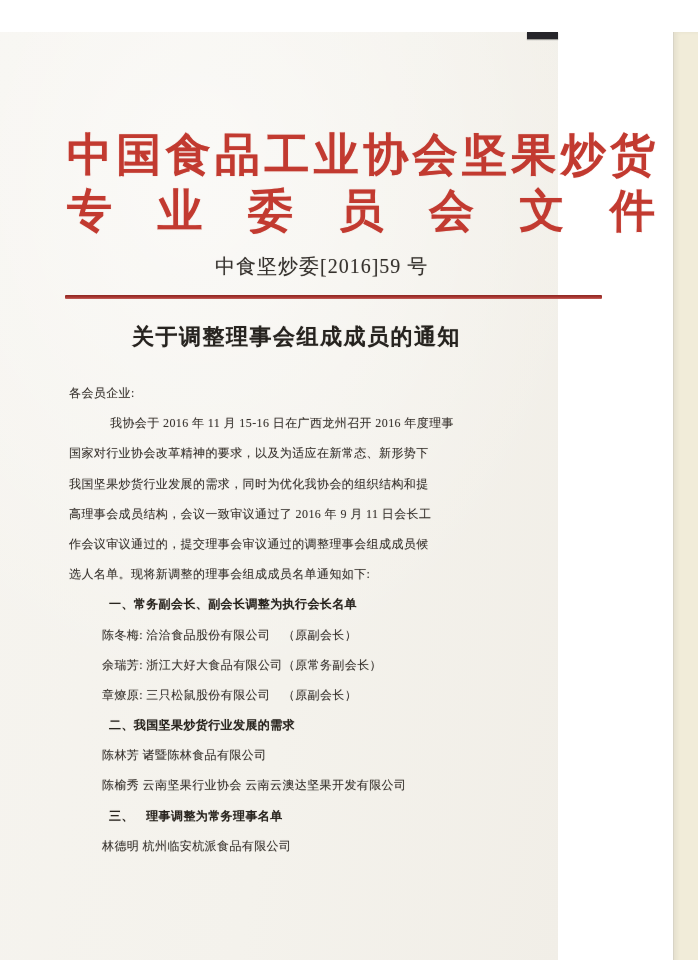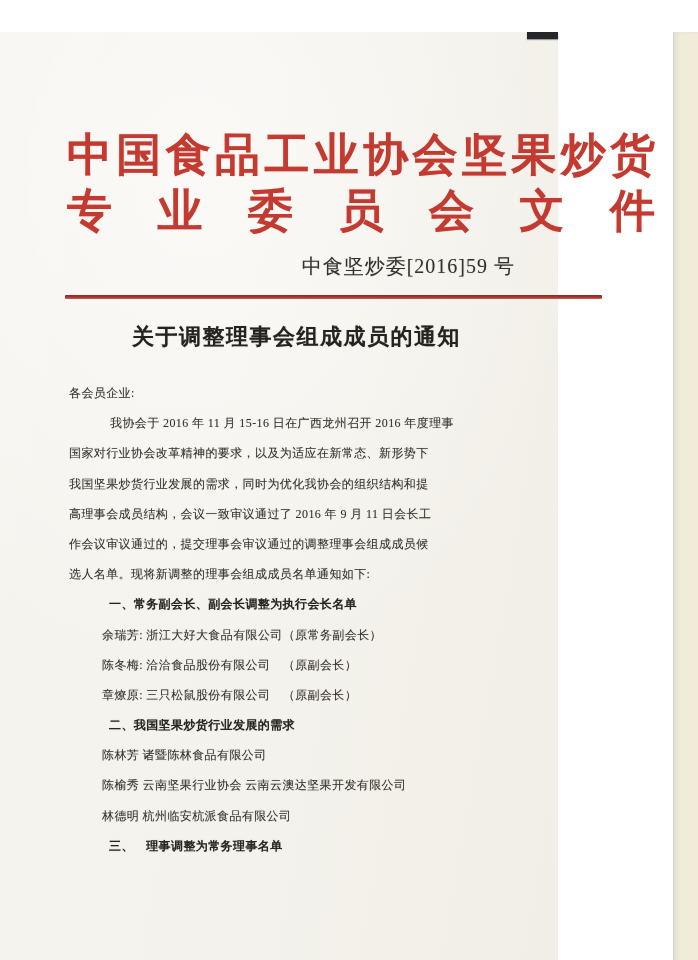--- a/index.html
+++ b/index.html
@@ -52,21 +52,21 @@
     text-shadow: 0 0 1px rgba(194,58,48,0.45);
     white-space: nowrap;
   }
   .org-line1 { top: 96px; }
   .org-line2 { top: 152px; }
 
   .doc-number {
     position: absolute;
     left: 215px; top: 221px;
     width: 300px;
-    text-align: right;
+    text-align: left;
     font-size: 20px;
     color: #36322e;
     letter-spacing: 1px;
     text-shadow: 0 0 1px rgba(50,45,40,0.3);
   }
 
   .red-rule {
     position: absolute;
     left: 65px; top: 263px;
     width: 537px; height: 4px;
@@ -122,29 +122,29 @@
       <div class="line">各会员企业:</div>
 
       <div class="line indent">我协会于 2016 年 11 月 15-16 日在广西龙州召开 2016 年度理事</div>
       <div class="line">国家对行业协会改革精神的要求，以及为适应在新常态、新形势下</div>
       <div class="line">我国坚果炒货行业发展的需求，同时为优化我协会的组织结构和提</div>
       <div class="line">高理事会成员结构，会议一致审议通过了 2016 年 9 月 11 日会长工</div>
       <div class="line">作会议审议通过的，提交理事会审议通过的调整理事会组成成员候</div>
       <div class="line">选人名单。现将新调整的理事会组成成员名单通知如下:</div>
 
       <div class="line heading">一、常务副会长、副会长调整为执行会长名单</div>
+      <div class="line member">陈冬梅: 洽洽食品股份有限公司　（原副会长）</div>
       <div class="line member">余瑞芳: 浙江大好大食品有限公司（原常务副会长）</div>
-      <div class="line member">陈冬梅: 洽洽食品股份有限公司　（原副会长）</div>
       <div class="line member">章燎原: 三只松鼠股份有限公司　（原副会长）</div>
 
       <div class="line heading">二、我国坚果炒货行业发展的需求</div>
       <div class="line member">陈林芳 诸暨陈林食品有限公司</div>
       <div class="line member">陈榆秀 云南坚果行业协会 云南云澳达坚果开发有限公司</div>
+      <div class="line heading">三、　理事调整为常务理事名单</div>
+
       <div class="line member">林德明 杭州临安杭派食品有限公司</div>
-
-      <div class="line heading">三、　理事调整为常务理事名单</div>
     </div>
 
   </div>
 
   <div class="edge-strip"></div>
   <div class="corner-mark"></div>
 </div>
 
 </body></html>

